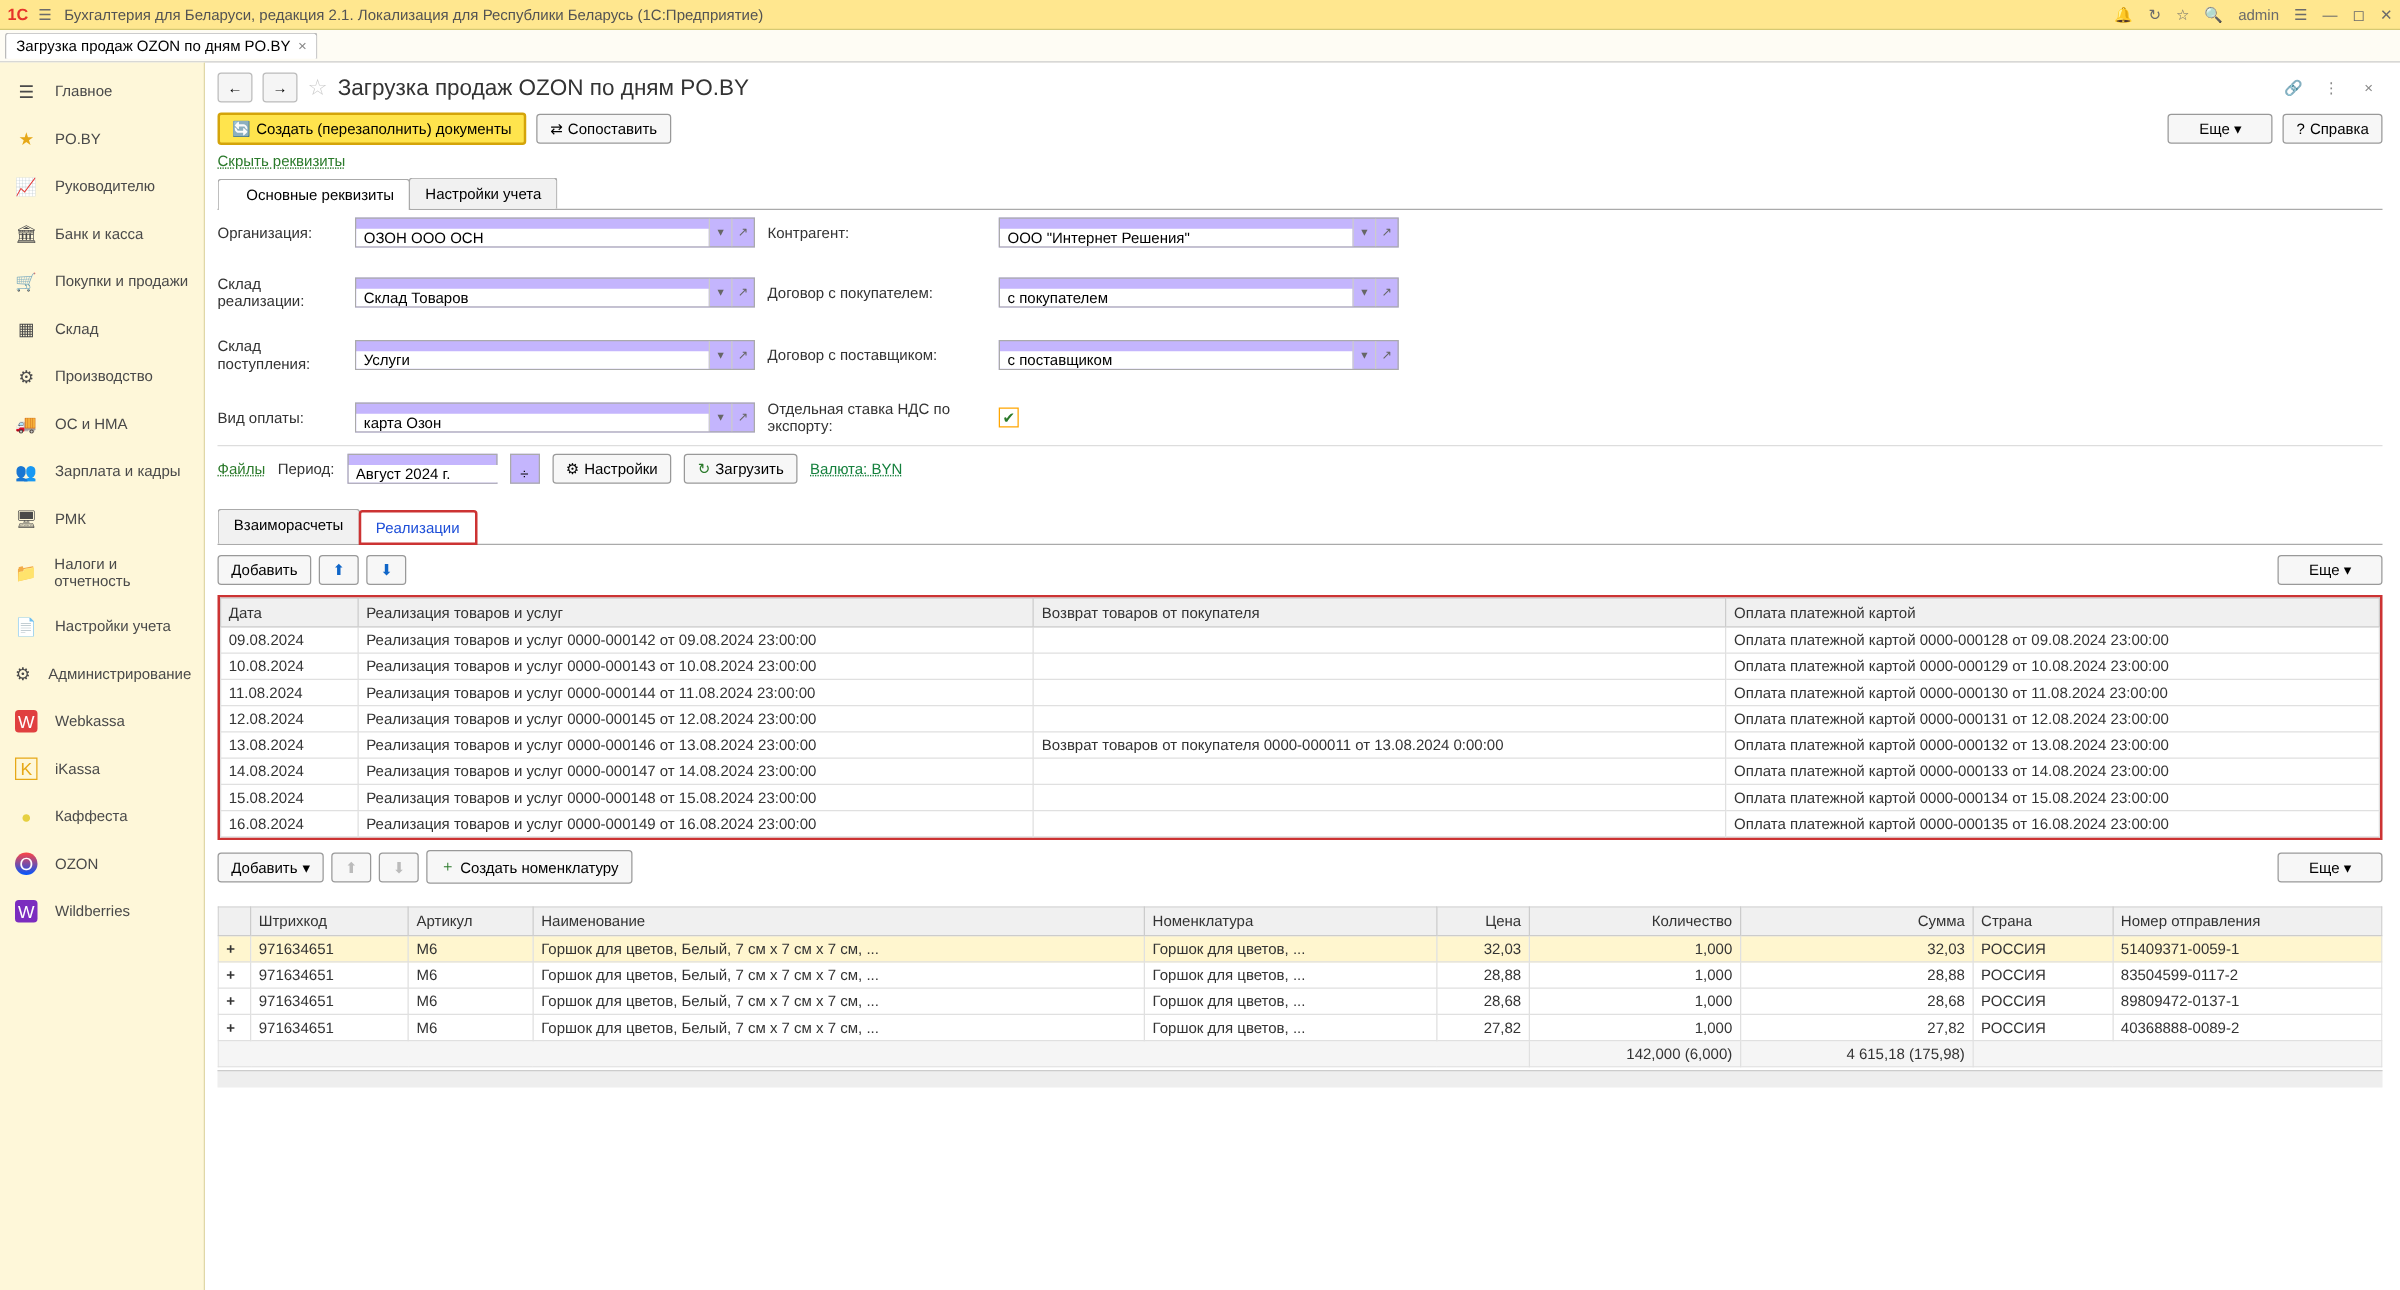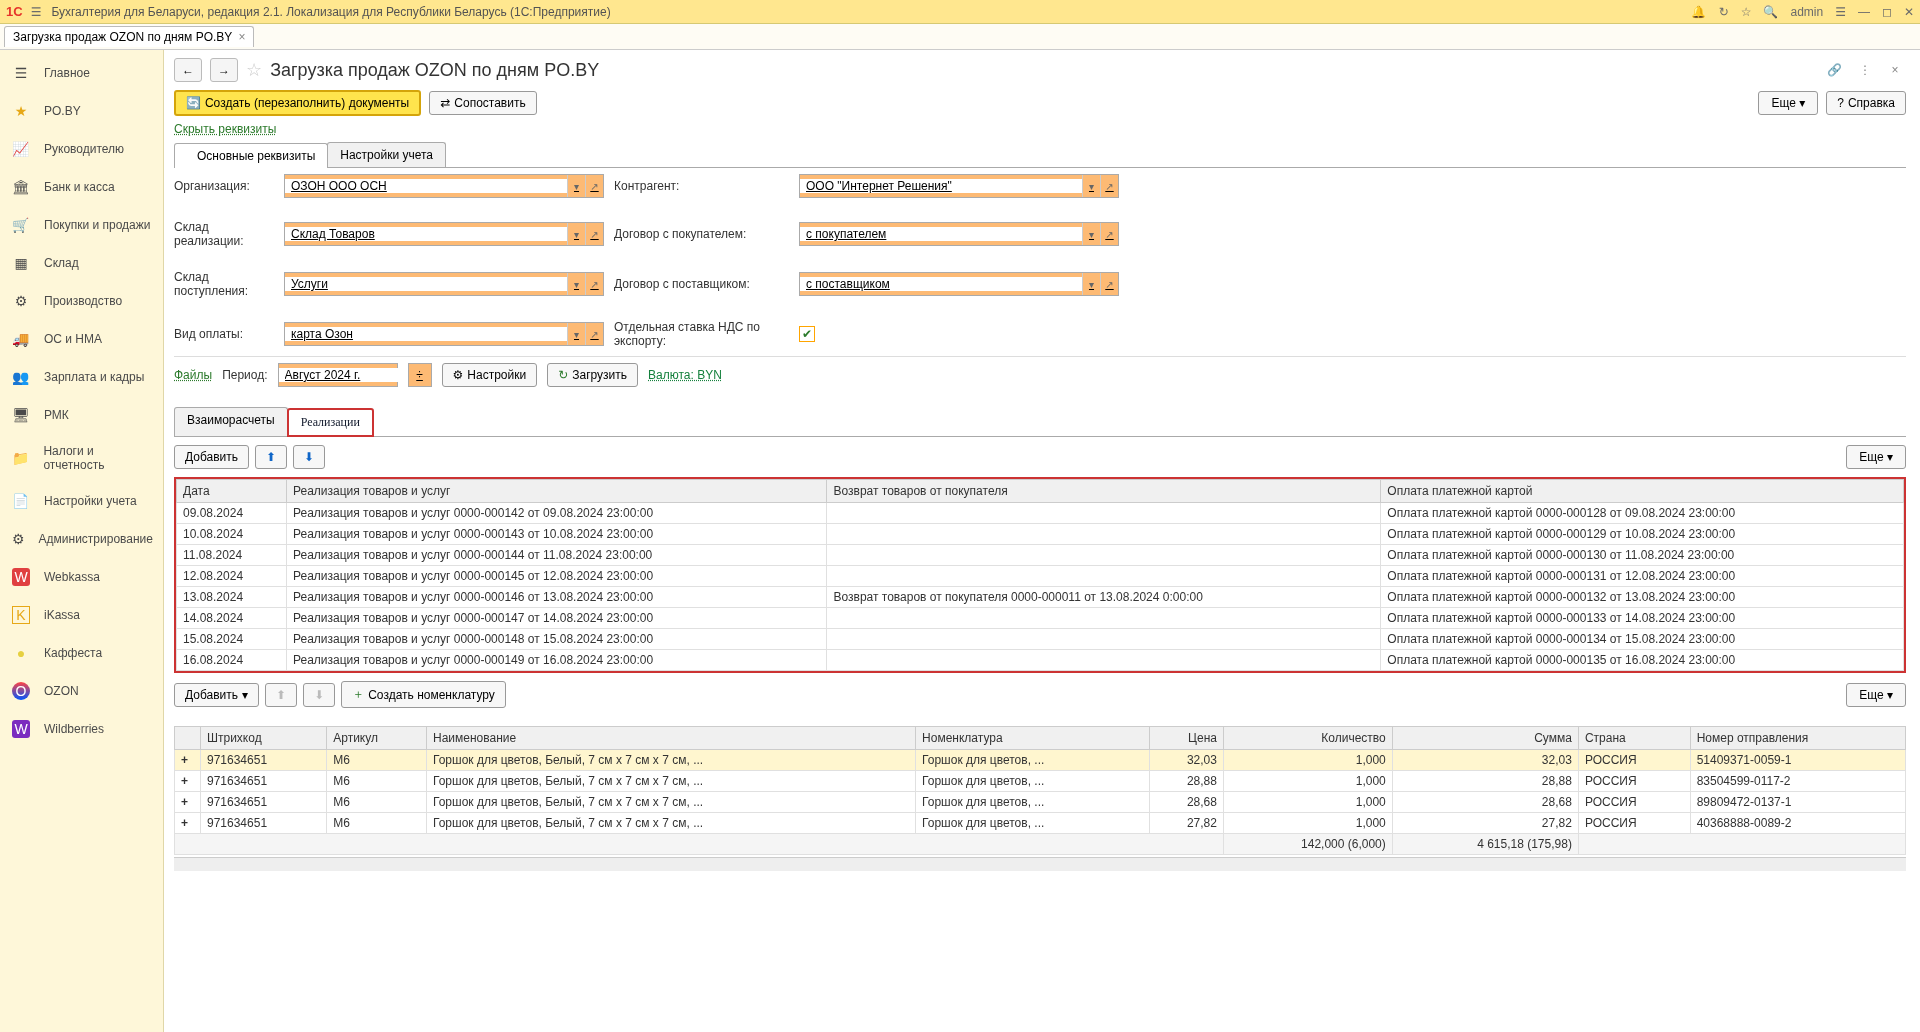--- a/index.html
+++ b/index.html
@@ -30,42 +30,42 @@
 .pageheader { display: flex; align-items: center; gap: 8px; margin-bottom: 8px; }
 .navbtn { width: 28px; height: 24px; border: 1px solid #bbb; background: #f5f5f5; border-radius: 3px; display:flex; align-items:center; justify-content:center; cursor:pointer; }
 .pagetitle { font-size: 18px; color: #333; }
 .pageheader .right { margin-left: auto; display: flex; gap: 8px; }
 .icon-btn-sm { width: 22px; height: 22px; color: #888; cursor: pointer; display:flex; align-items:center; justify-content:center; }
 
 
 .actionbar { display: flex; align-items: center; gap: 8px; margin-bottom: 6px; }
 .btn { border: 1px solid #999; background: #f7f7f7; padding: 4px 10px; border-radius: 3px; cursor: pointer; display: inline-flex; align-items: center; gap: 4px; }
 .btn-yellow { background: #ffe44d; border: 2px solid #d4a40a; font-weight: normal; }
-.more-btn { border: 1px solid #999; background: #f7f7f7; padding: 4px 12px; border-radius: 3px; cursor: pointer; }
+.more-btn { border: 1px solid #999; background: #f7f7f7; padding: 4px 24px; border-radius: 3px; cursor: pointer; }
 .link { color: #2b7a2b; text-decoration: underline dotted; cursor: pointer; }
 
 
 .formtabs { display: flex; border-bottom: 1px solid #aaa; margin-bottom: 6px; }
 .formtab { padding: 5px 12px; border: 1px solid #aaa; border-bottom: none; background: #f1f1f1; cursor: pointer; border-radius: 3px 3px 0 0; margin-right: -1px; }
 .formtab.active { background: #fff; position: relative; top: 1px; padding-left: 22px; }
 
 
 .formgrid { display: grid; grid-template-columns: 100px 320px 175px 320px; gap: 22px 10px; align-items: center; margin-bottom: 8px; }
 .lbl { color: #333; }
-.input-wrap { display: flex; align-items: center; border: 1px solid #aaa; background: #fdba74; height: 24px; text-decoration: underline; }
+.input-wrap { display: flex; align-items: flex-end; border: 1px solid #aaa; background: #c4b5fd; height: 24px; }
 .input-wrap input { border: none; flex: 1; padding: 0 6px; outline: none; }
 .input-wrap .dd, .input-wrap .dots { width: 18px; height: 100%; border-left: 1px solid #ccc; display:flex; align-items:center; justify-content:center; cursor:pointer; color:#666; font-size:10px; }
 .chk { width:16px; height:16px; border:1px solid #ffa500; display:inline-flex; align-items:center; justify-content:center; color:#2b7a2b; }
 
 .row2 { display:flex; align-items:center; gap:10px; margin-bottom: 8px; border-top: 1px solid #ddd; padding-top: 6px; }
 
 
 .subtabs { display:flex; margin-top: 12px; border-bottom:1px solid #aaa; }
 .subtab { padding:5px 12px; border:1px solid #aaa; border-bottom:none; background:#f1f1f1; cursor:pointer; border-radius:3px 3px 0 0; margin-right:-1px; }
-.subtab.active { background:#fff; border:2px solid #c33; color:#0f172a; position:relative; top:1px;font-family:Liberation Serif, serif; }
+.subtab.active { background:#fff; border:2px solid #c33; color:#1d4ed8; position:relative; top:1px; }
 
 .tbbar { display:flex; align-items:center; gap:6px; margin:8px 0; }
 .tbbar .spacer { flex:1; }
 
 
 .table-wrap { border:2px solid #c33; }
 .table { width:100%; border-collapse:collapse; }
 .table th { background:#f0f0f0; border:1px solid #ccc; padding:4px 6px; text-align:left; font-weight:normal; color:#333; }
 .table td { border:1px solid #e0e0e0; padding:3px 6px; color:#333; }
 

